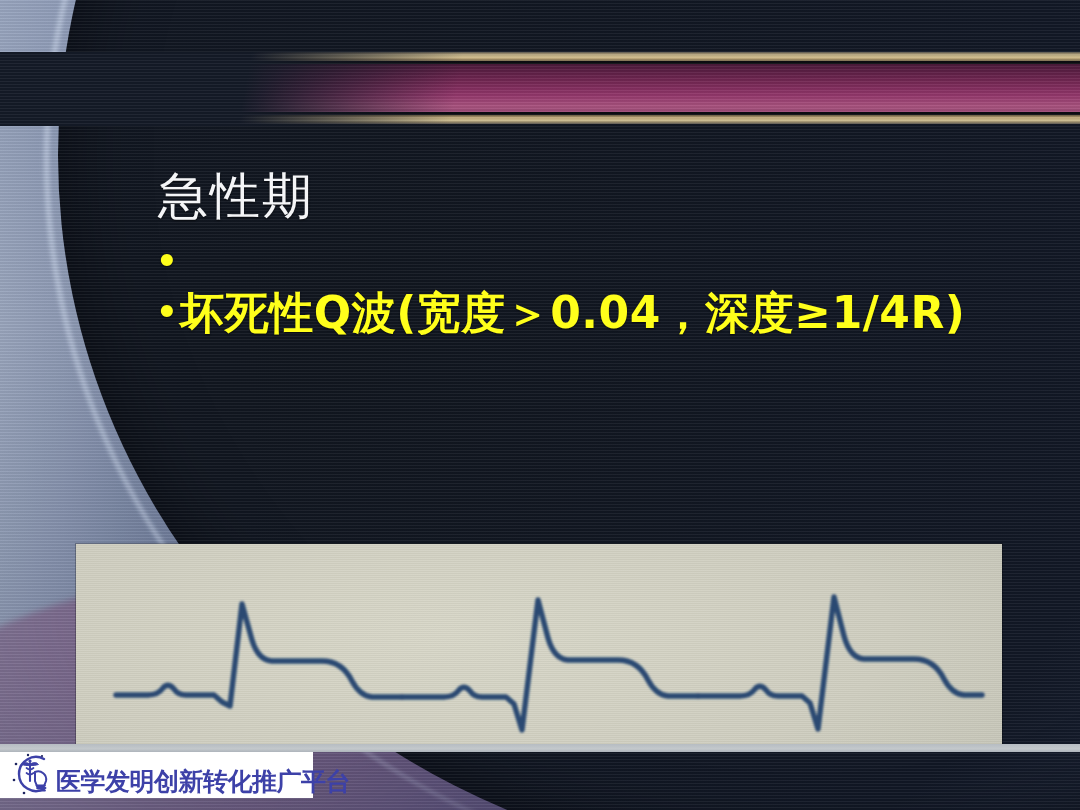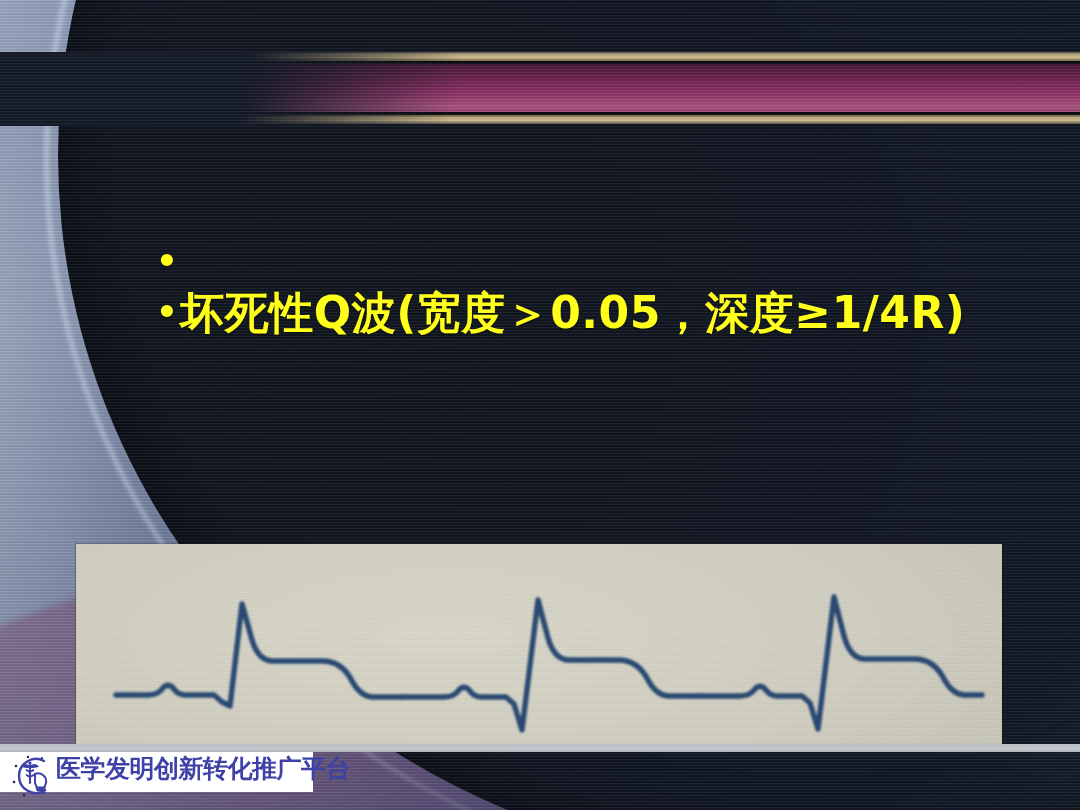--- a/index.html
+++ b/index.html
@@ -246,24 +246,24 @@
     width: 100%;
     height: 100%;
   }
 
   
   .logo-box {
     position: absolute;
     left: 0;
     top: 752px;
     width: 313px;
-    height: 40px;
+    height: 46px;
     background: #ffffff;
     display: flex;
-    align-items: flex-start;
+    align-items: flex-end;
     padding-left: 6px;
     box-sizing: border-box;
   }
   .logo-mark {
     width: 48px;
     height: 48px;
     flex: 0 0 48px;
     position: relative;
   }
   .logo-text {
@@ -301,28 +301,29 @@
     <div class="banner-body"></div>
     <div class="banner-hair-bot"></div>
     <div class="banner-gold-bot"></div>
     <div class="banner-mask"></div>
   </div>
 
   <div class="scanlines"></div>
 
   <div class="content">
 
+    <div class="slide-title">急性期</div>
 
     <div class="bullets">
       <div class="bullet-line">
         <span class="bullet-dot">•</span>
       </div>
       <div class="bullet-line">
         <span class="bullet-dot">•</span>
-        <span>坏死性Q波(宽度＞0.05，深度≥1/4R)</span>
+        <span>坏死性Q波(宽度＞0.04，深度≥1/4R)</span>
       </div>
     </div>
 
     <div class="ecg-frame">
       <div class="ecg-paper"></div>
       <svg class="ecg-svg" viewBox="0 0 926 204" preserveAspectRatio="none">
         <defs>
           <filter id="soft" x="-5%" y="-5%" width="110%" height="110%">
             <feGaussianBlur stdDeviation="0.9"></feGaussianBlur>
           </filter>

